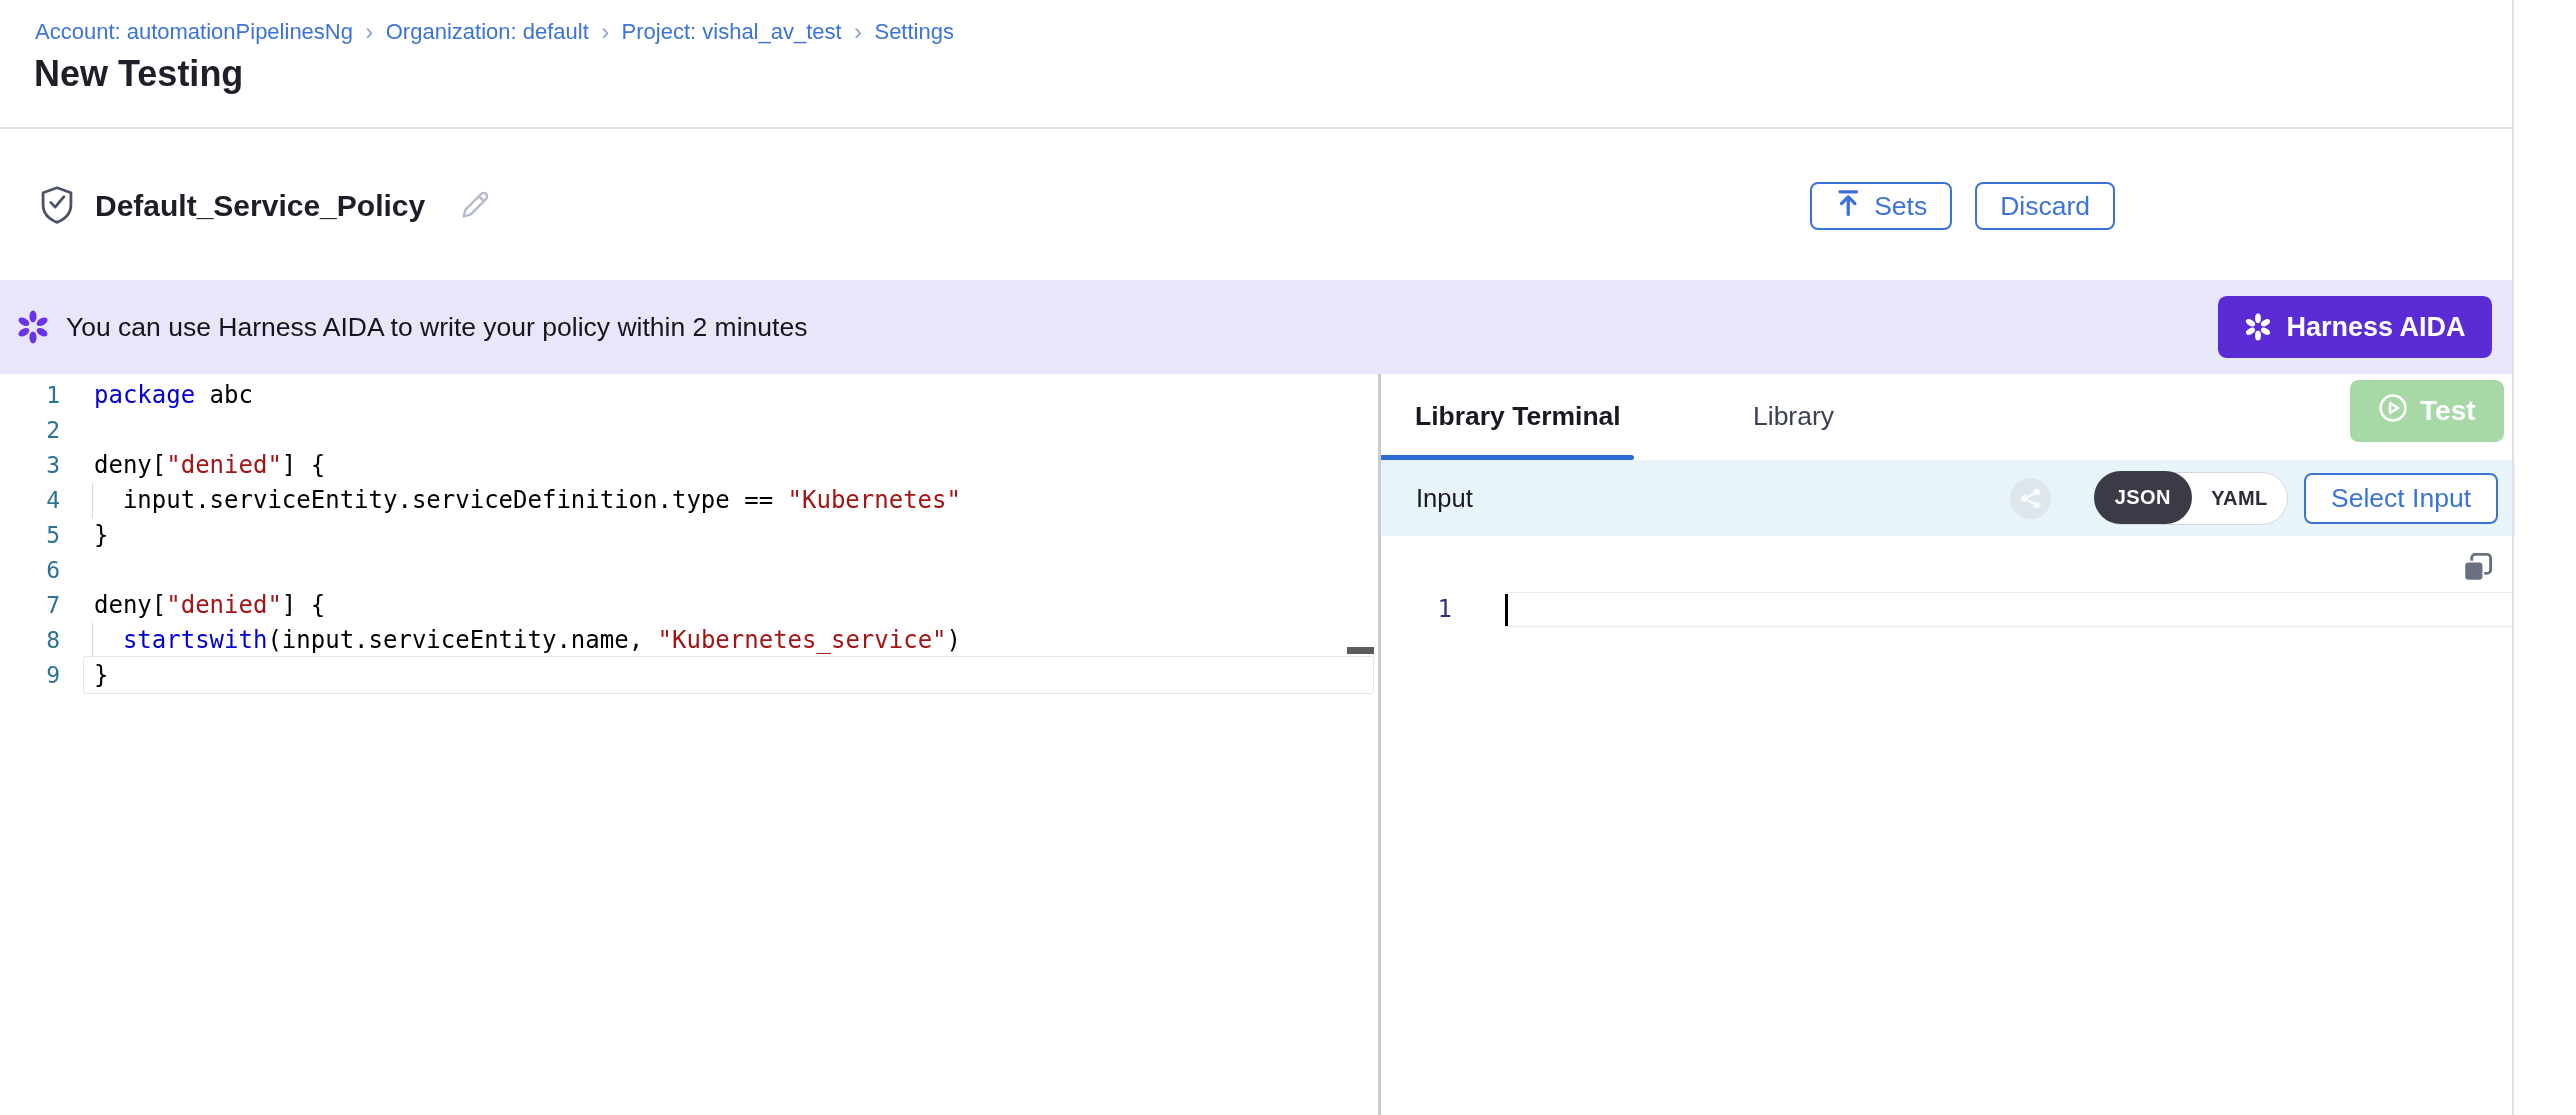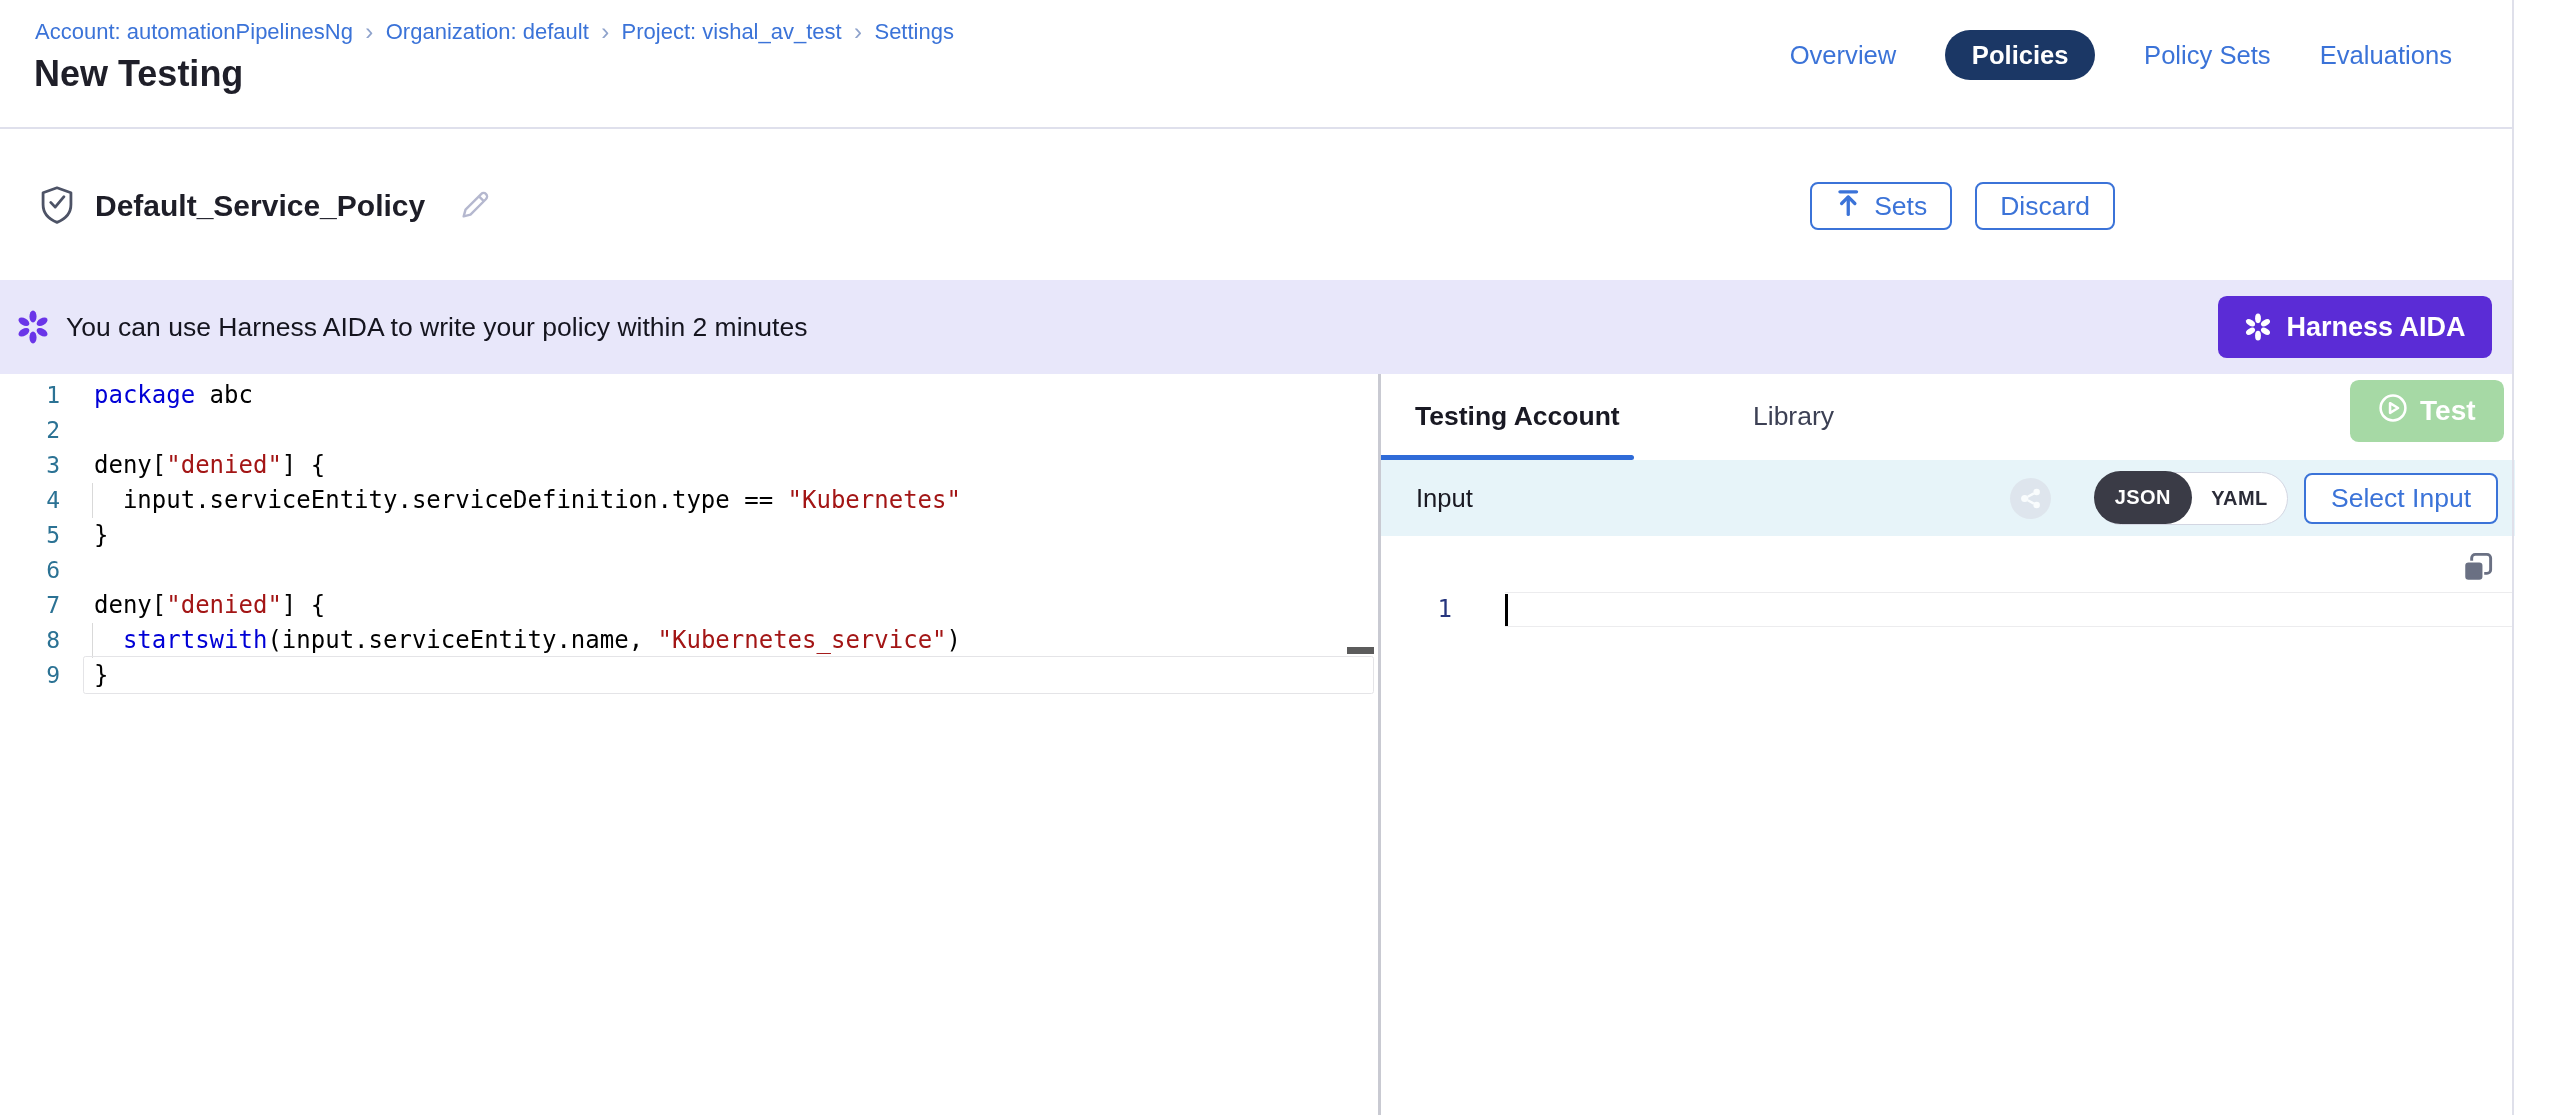--- a/index.html
+++ b/index.html
@@ -104,26 +104,20 @@
     <nav class="breadcrumb">
         <span class="bc-link">Account: automationPipelinesNg</span>
         <span class="bc-sep">›</span>
         <span class="bc-link">Organization: default</span>
         <span class="bc-sep">›</span>
         <span class="bc-link">Project: vishal_av_test</span>
         <span class="bc-sep">›</span>
         <span class="bc-link">Settings</span>
       </nav>
     <h1 class="page-title">New Testing</h1>
-    <nav class="module-nav">
-        <span class="nav-item">Overview</span>
-        <span class="nav-item active">Policies</span>
-        <span class="nav-item">Policy Sets</span>
-        <span class="nav-item">Evaluations</span>
-      </nav>
   </header>
 
   <section class="toolbar">
     <div class="toolbar-left">
       <span>
         <svg width="34" height="39" viewBox="0 0 24 28" fill="none">
           <path d="M12 2 L22 5.6 V14 C22 20.8 17.2 24.8 12 26.8 C6.8 24.8 2 20.8 2 14 V5.6 Z" stroke="#4d5366" stroke-width="2" stroke-linejoin="round"></path>
           <path d="M7.5 12.5 l3.2 3.4 L17 8.4" stroke="#4d5366" stroke-width="2" stroke-linecap="round" stroke-linejoin="round" fill="none"></path>
         </svg>
       </span>
@@ -201,21 +195,21 @@
           <div class="code-line"><span class="ln" style="color: rgb(43, 114, 148);">8</span><span class="code-content"><span class="indent-guide"></span><span style="color: rgb(0, 0, 0);">  </span><span style="color: rgb(0, 0, 214);">startswith</span><span style="color: rgb(0, 0, 0);">(input.serviceEntity.name, </span><span style="color: rgb(163, 21, 21);">"Kubernetes_service"</span><span style="color: rgb(0, 0, 0);">)</span></span></div>
           <div class="code-line current"><span class="ln" style="color: rgb(43, 114, 148);">9</span><span class="code-content"><span style="color: rgb(0, 0, 0);">}</span></span></div>
         </div>
       <div class="scroll-dash"></div>
     </div>
 
     <div class="divider"></div>
 
     <div class="right-panel">
       <div class="panel-tabs">
-        <span class="tab-testing">Testing Account</span>
+        <span class="tab-testing">Library Terminal</span>
         <span class="tab-library">Library</span>
         <span class="tab-underline"></span>
         <button class="test-btn">
           <span>
             <svg width="32" height="32" viewBox="0 0 24 24" fill="none">
               <circle cx="12" cy="12" r="9.3" stroke="#ffffff" stroke-width="1.9"></circle>
               <path d="M9.8 8.4 L15.8 12 L9.8 15.6 Z" stroke="#ffffff" stroke-width="1.9" stroke-linejoin="round" fill="none"></path>
             </svg>
           </span>
           <span>Test</span>

